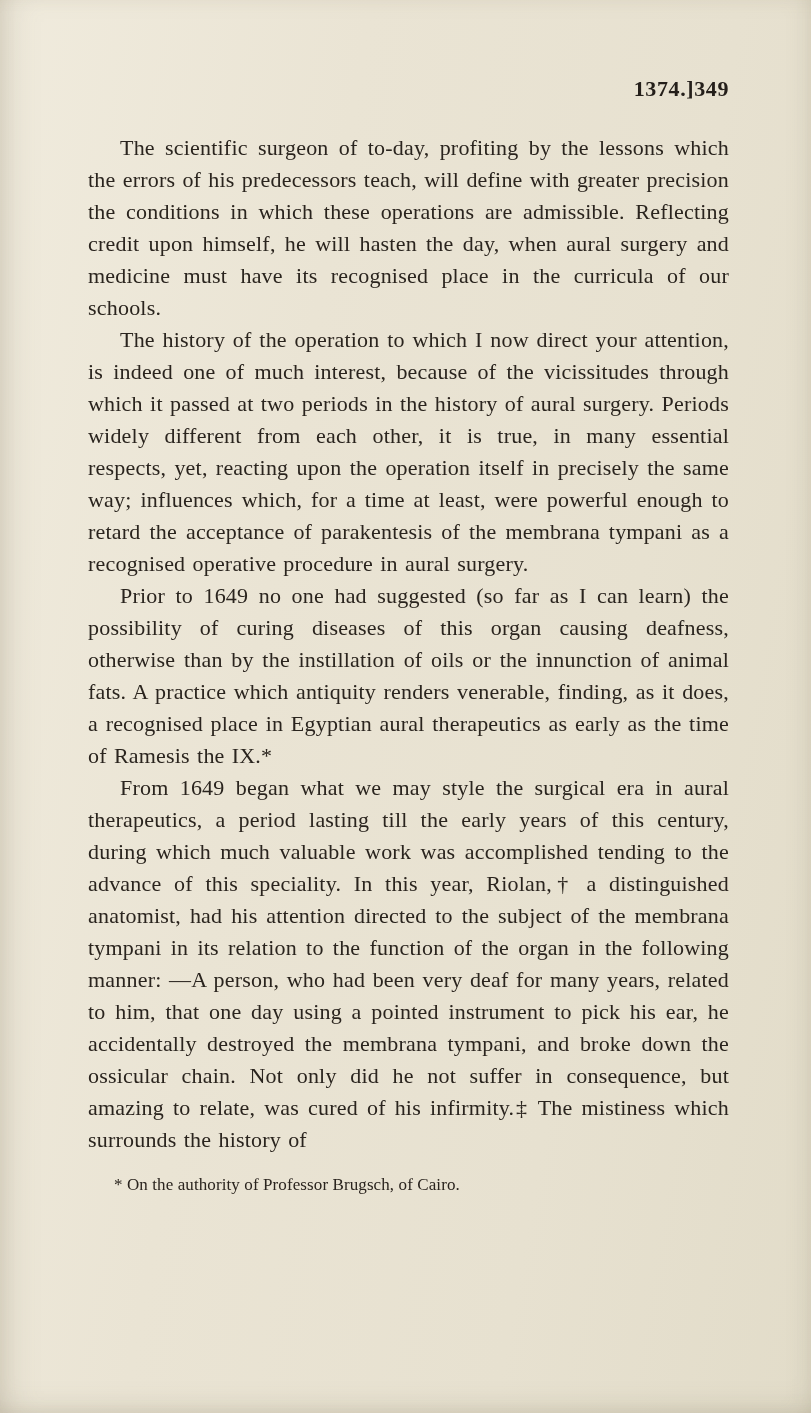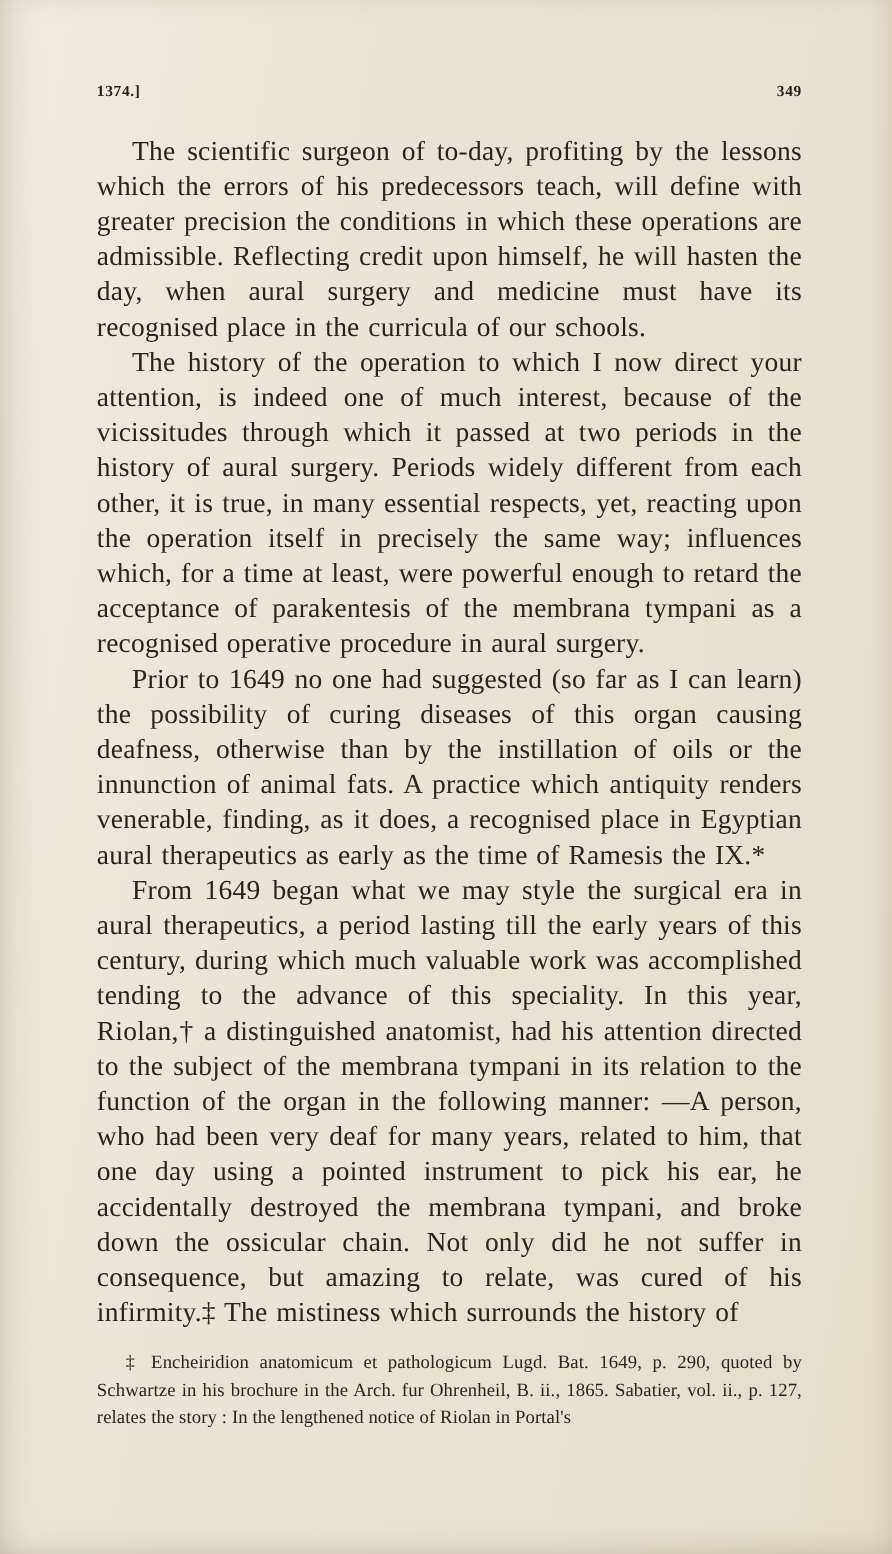--- a/index.html
+++ b/index.html
@@ -23,31 +23,31 @@
     height: 1413px;
     padding: 76px 82px 0 88px;
     box-shadow:
       inset 22px 0 38px -24px rgba(120,110,85,0.35),
       inset -14px 0 30px -20px rgba(120,110,85,0.25),
       inset 0 -18px 34px -22px rgba(120,110,85,0.25);
   }
   .running-head {
     display: flex;
     align-items: baseline;
-    justify-content: space-between;
-    font-size: 14px;
+    justify-content: flex-end;
+    font-size: 22px;
     font-weight: bold;
     letter-spacing: 0.6px;
     color: #241f1a;
     white-space: nowrap;
   }
   .running-head .head-title { flex: 1; text-align: center; }
   .body-text {
     margin-top: 30px;
-    font-size: 25px;
+    font-size: 22px;
     line-height: 32px;
     text-align: justify;
     letter-spacing: 0.2px;
     word-spacing: 1.5px;
   }
   .body-text p {
     text-indent: 32px;
   }
   .footnotes {
     margin-top: 16px;
@@ -71,16 +71,16 @@
   </header>
 
   <main class="body-text">
     <p>The scientific surgeon of to-day, profiting by the lessons which the errors of his predecessors teach, will define with greater precision the conditions in which these operations are admissible. Reflecting credit upon himself, he will hasten the day, when aural surgery and medicine must have its recognised place in the curricula of our schools.</p>
     <p>The history of the operation to which I now direct your attention, is indeed one of much interest, because of the vicissitudes through which it passed at two periods in the history of aural surgery. Periods widely different from each other, it is true, in many essential respects, yet, reacting upon the operation itself in precisely the same way; influences which, for a time at least, were powerful enough to retard the acceptance of parakentesis of the membrana tympani as a recognised operative procedure in aural surgery.</p>
     <p>Prior to 1649 no one had suggested (so far as I can learn) the possibility of curing diseases of this organ causing deafness, otherwise than by the instillation of oils or the innunction of animal fats. A practice which antiquity renders venerable, finding, as it does, a recognised place in Egyptian aural therapeutics as early as the time of Ramesis the IX.*</p>
     <p>From 1649 began what we may style the surgical era in aural therapeutics, a period lasting till the early years of this century, during which much valuable work was accomplished tending to the advance of this speciality. In this year, Riolan,† a distinguished anatomist, had his attention directed to the subject of the membrana tympani in its relation to the function of the organ in the following manner: —A person, who had been very deaf for many years, related to him, that one day using a pointed instrument to pick his ear, he accidentally destroyed the membrana tympani, and broke down the ossicular chain. Not only did he not suffer in consequence, but amazing to relate, was cured of his infirmity.‡ The mistiness which surrounds the history of</p>
   </main>
 
   <footer class="footnotes">
-    <p>‡ Encheiridion anatomicum et pathologicum Lugd. Bat. 1649, p. 290, quoted by Schwartze in his brochure in the Arch. fur Ohrenheil, B. ii., 1865. Sabatier, vol. ii., p. 127, relates the story : In the lengthened notice of Riolan in Portal's</p>
+    <p>* On the authority of Professor Brugsch, of Cairo.</p>
   </footer>
 
 </div>
 
 </body></html>

